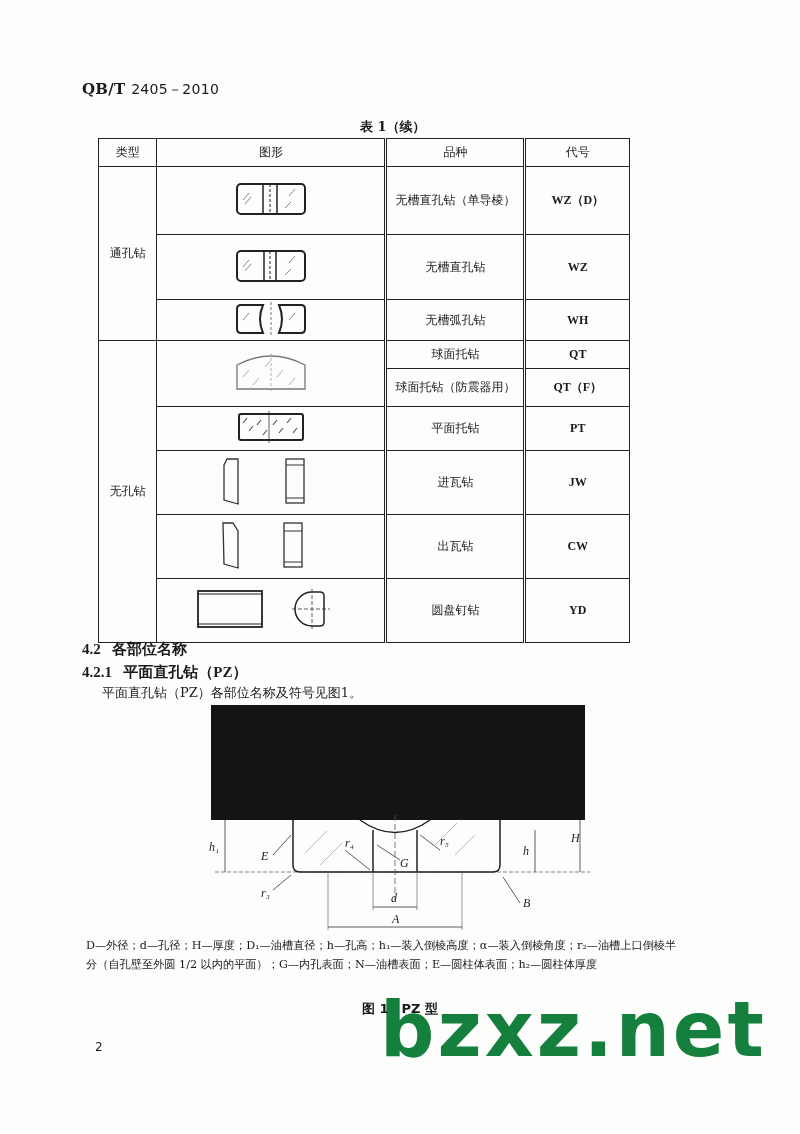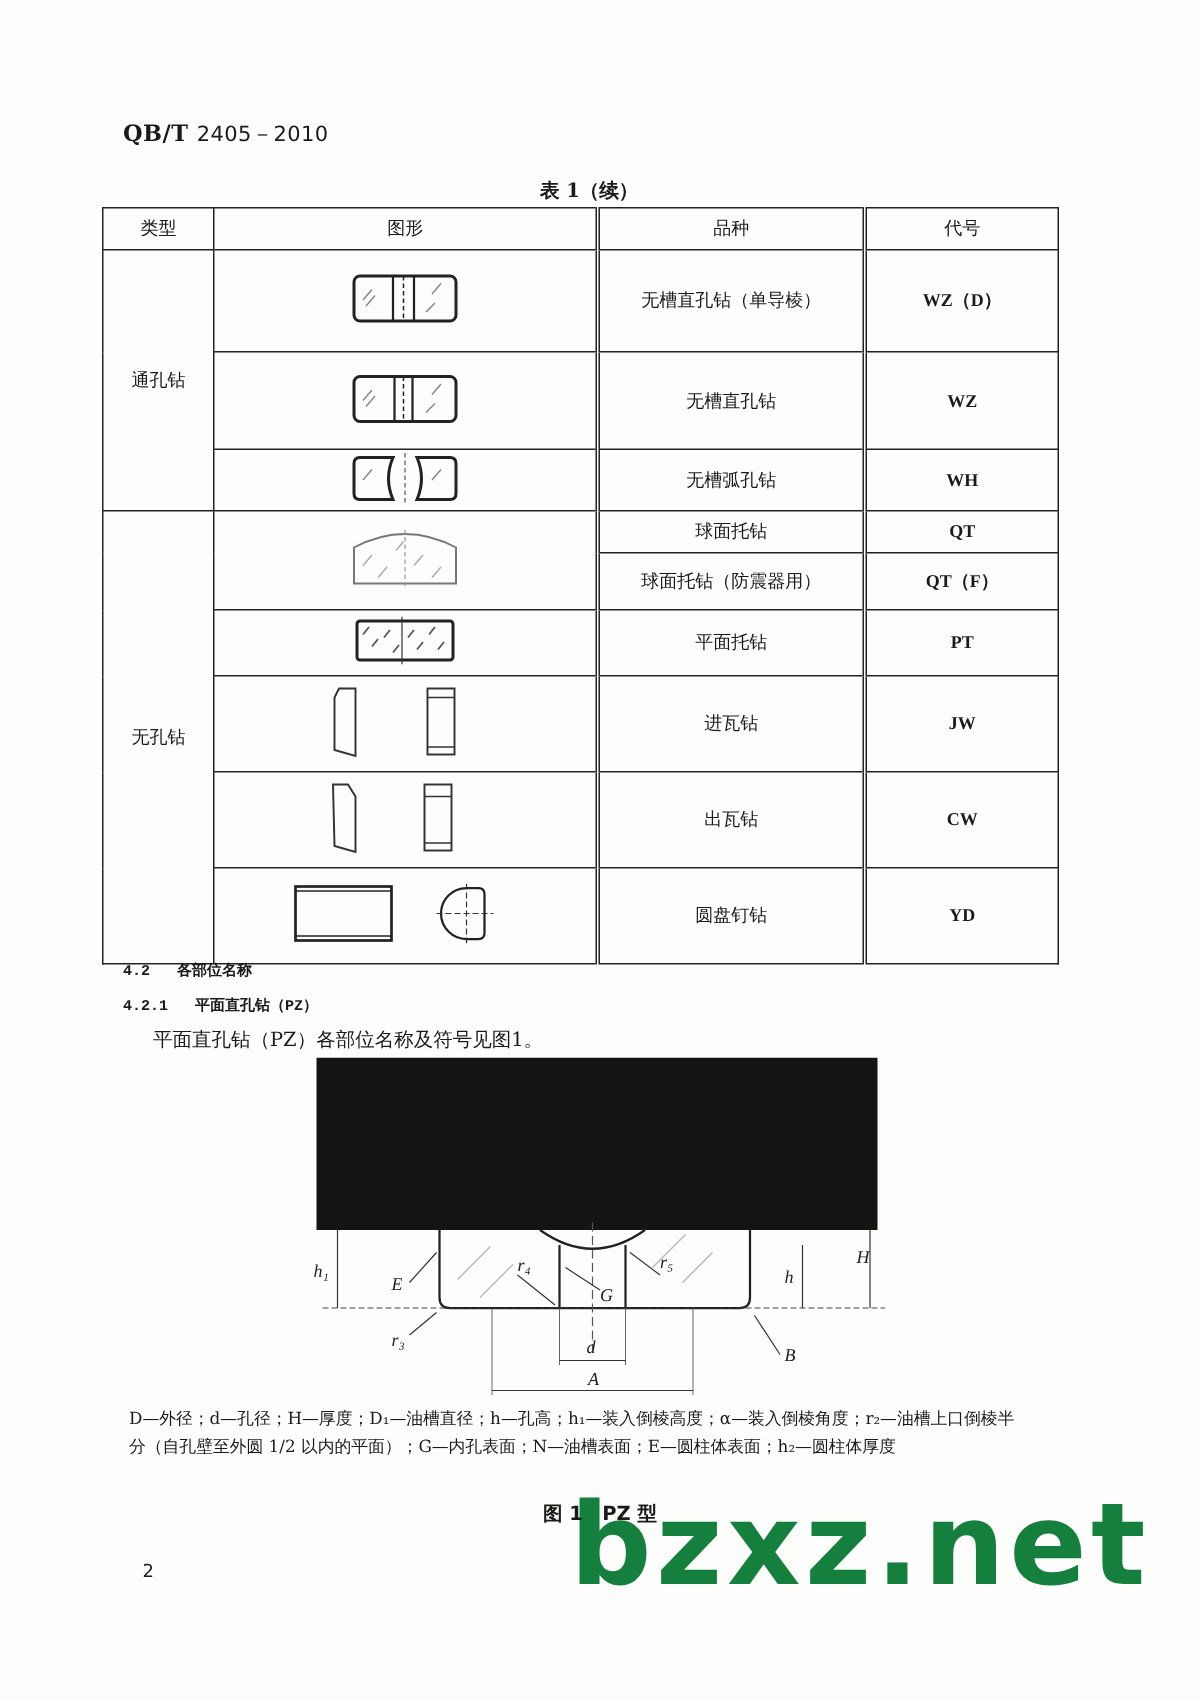--- a/index.html
+++ b/index.html
@@ -3,31 +3,31 @@
 <meta charset="utf-8">
 <style>
   html, body { margin: 0; padding: 0; }
   body { width: 800px; height: 1134px; background: #fdfdfc; position: relative; overflow: hidden;
          font-family: "DejaVu Serif", "Liberation Serif", serif; color: #1a1a1a; }
   .std-code { position: absolute; left: 82px; top: 80px; font-size: 15px; font-weight: bold; letter-spacing: 0.3px; }
   .std-code .num { font-family: "DejaVu Sans", sans-serif; font-weight: normal; font-size: 14px; margin-top: 36px; }
   .table-title { position: absolute; left: 0; width: 800px; top: 118px; text-align: center; font-size: 13px; font-weight: bold; padding-left: 0; }
   .table-title span { position: absolute; left: 360px; }
 
-  table.spec { position: absolute; left: 68px; top: 138px; width: 638px; border-collapse: collapse; font-size: 12px; }
+  table.spec { position: absolute; left: 98px; top: 138px; width: 532px; border-collapse: collapse; font-size: 12px; }
   table.spec td, table.spec th { border: 1.5px solid #222; text-align: center; vertical-align: middle; padding: 0; }
   table.spec th { height: 27px; font-weight: normal; font-size: 12px; }
   table.spec th.c-type, table.spec td.c-type { width: 74px; }
   table.spec th.c-fig, table.spec td.c-fig { width: 255px; }
   table.spec th.c-var, table.spec td.c-var { width: 177px; border-left: 3px double #222; }
   table.spec th.c-code, table.spec td.c-code { width: 128px; border-left: 3px double #222; font-family: Liberation Serif, serif; }
   table.spec td { font-size: 12px; }
   .code { font-family: "Liberation Serif", serif; font-weight: bold; font-size: 12px; }
 
-  .sec { position: absolute; left: 82px; font-family: Liberation Mono, monospace; font-weight: bold; font-size: 10px; }
+  .sec { position: absolute; left: 82px; font-family: Liberation Serif, serif; font-weight: bold; font-size: 15px; }
   .para { position: absolute; left: 102px; font-size: 13px; }
 
   .fig { position: absolute; left: 195px; top: 705px; }
   .legend { position: absolute; left: 86px; top: 936px; width: 640px; font-size: 11.2px; line-height: 19px; text-align: justify; }
   .legend p { margin: 0; }
   .legend .l3 { text-align: left; }
   .fig-cap { position: absolute; left: 0; width: 800px; top: 1000px; text-align: center; font-family: "DejaVu Sans", sans-serif; font-weight: bold; font-size: 13px; }
   .page-no { position: absolute; left: 95px; top: 1040px; font-family: "DejaVu Sans", sans-serif; font-size: 12px; }
   .watermark { position: absolute; left: 380px; top: 985px; font-family: "DejaVu Sans", sans-serif; font-weight: bold; font-size: 76px; color: #15803d; letter-spacing: 3px; }
 </style>

